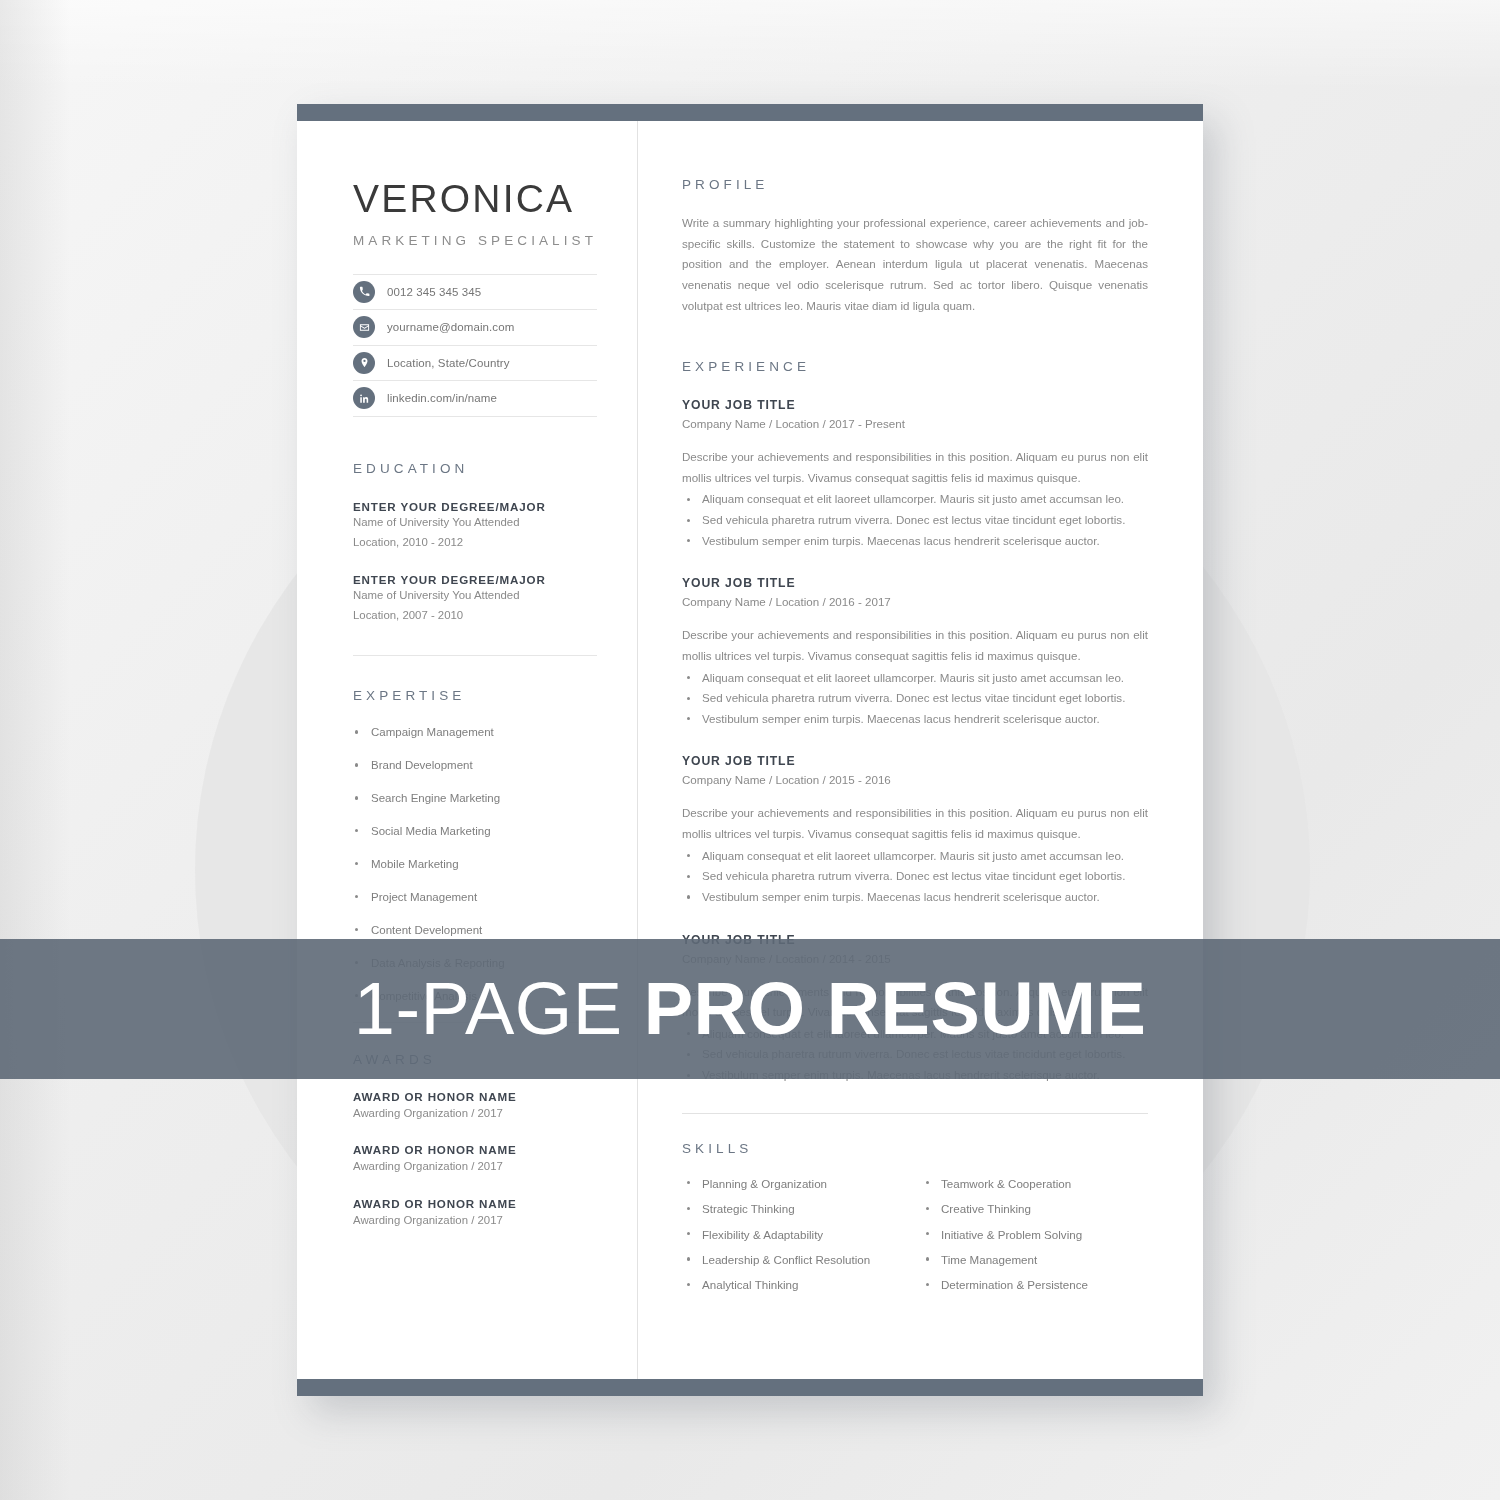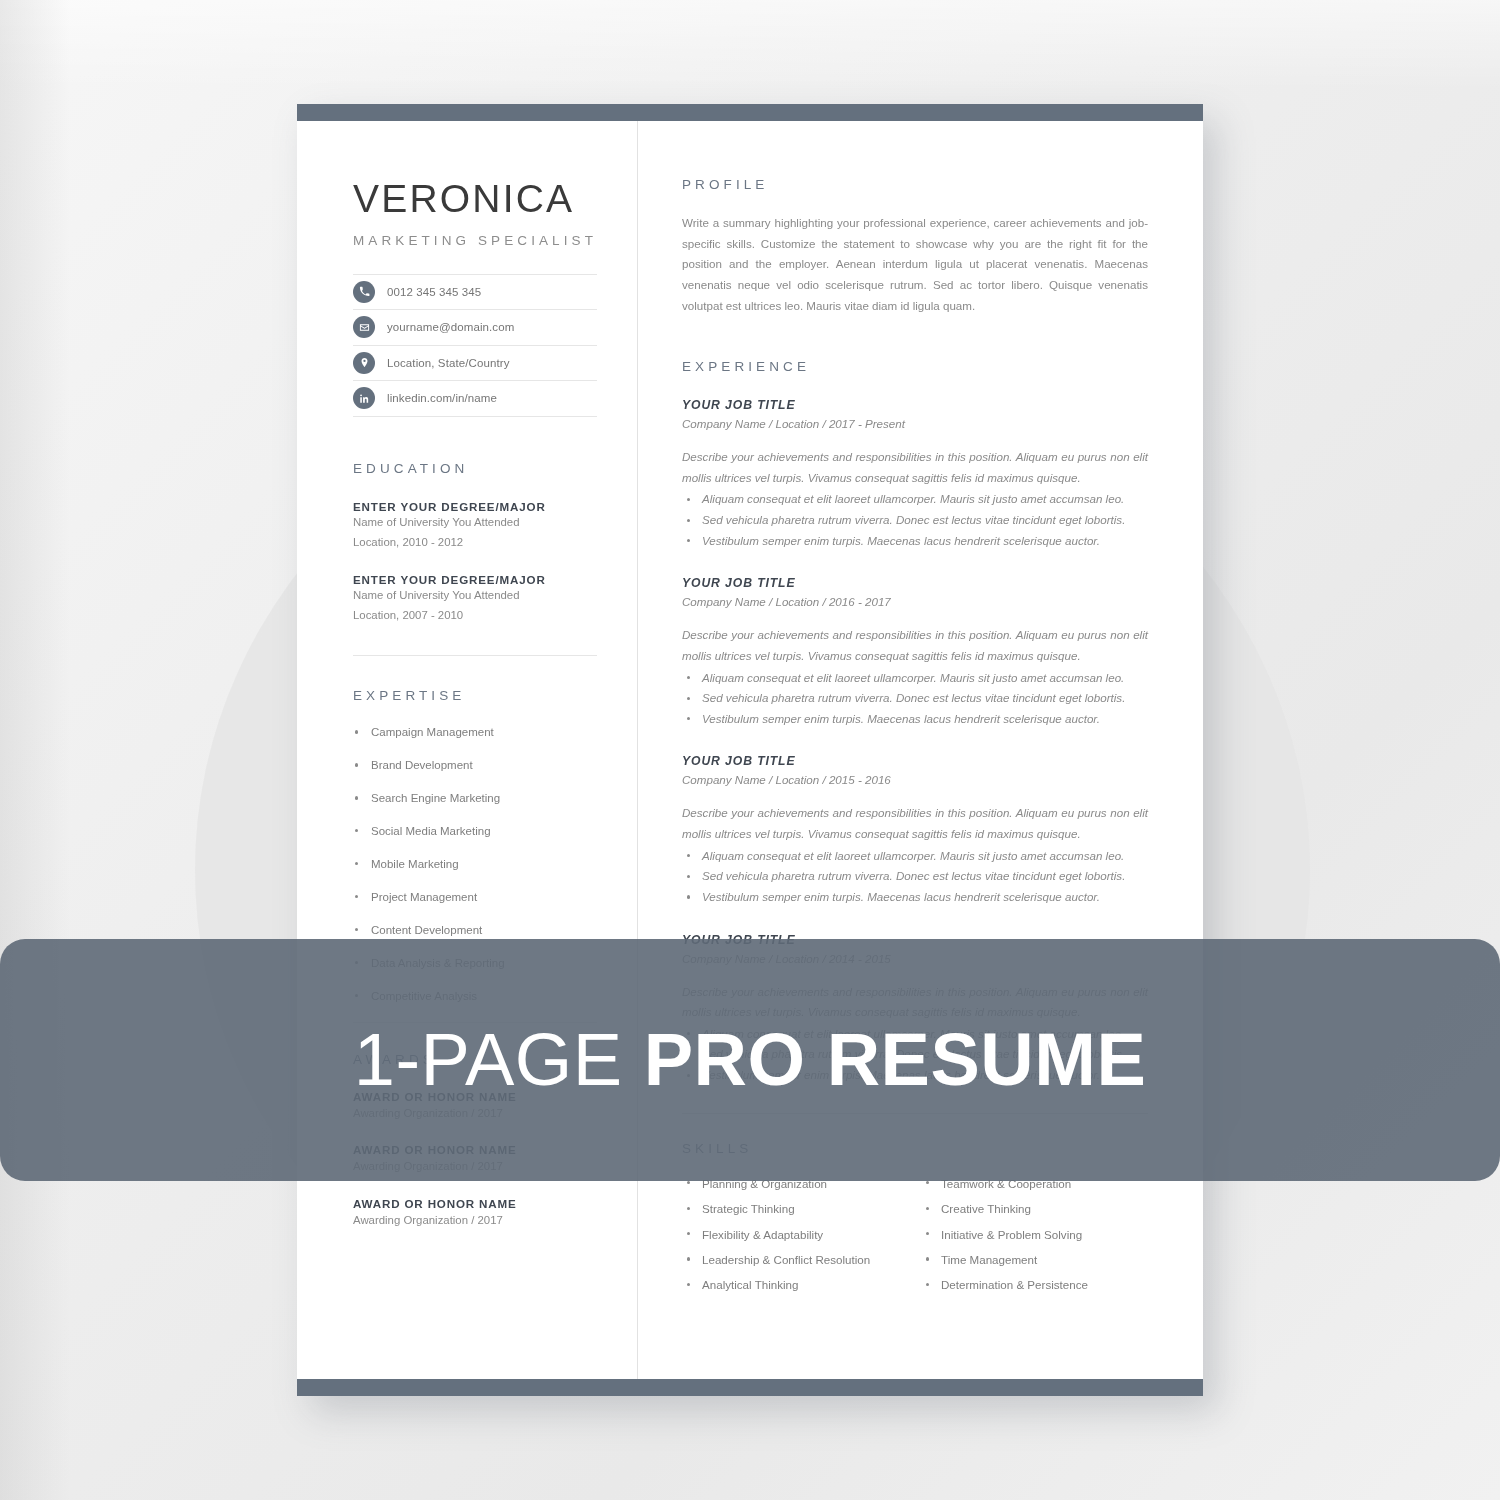--- a/index.html
+++ b/index.html
@@ -220,21 +220,21 @@
   }
 
   .body-text {
     margin-top: 21px;
     font-size: 11.6px;
     line-height: 1.78;
     color: #8a8a8a;
     text-align: justify;
   }
 
-  .exp-entry { margin-top: 25px; font-style: italic; }
+  .exp-entry { margin-top: 25px; }
   .exp-entry.first { margin-top: 24px; }
   .exp-title {
     font-size: 12.2px;
     font-weight: 700;
     letter-spacing: 0.9px;
     color: #3f4650;
   }
   .exp-meta {
     margin-top: 5px;
     font-size: 11.6px;
@@ -295,27 +295,26 @@
     border-radius: 50%;
     background: #8a8a8a;
   }
 
   
   #banner {
     position: absolute;
     left: 0;
     top: 939px;
     width: 1500px;
-    height: 242px;
+    height: 140px;
     background: rgba(94,105,119,0.90);
     display: flex;
     align-items: center;
     justify-content: center;
     z-index: 50;
-    border-radius: 25px;
   }
   #banner-text {
     font-size: 74px;
     letter-spacing: 0.5px;
     color: #ffffff;
     white-space: nowrap;
     line-height: 1;
   }
   .bn-light { font-weight: 400; }
   .bn-bold { font-weight: 700; }

